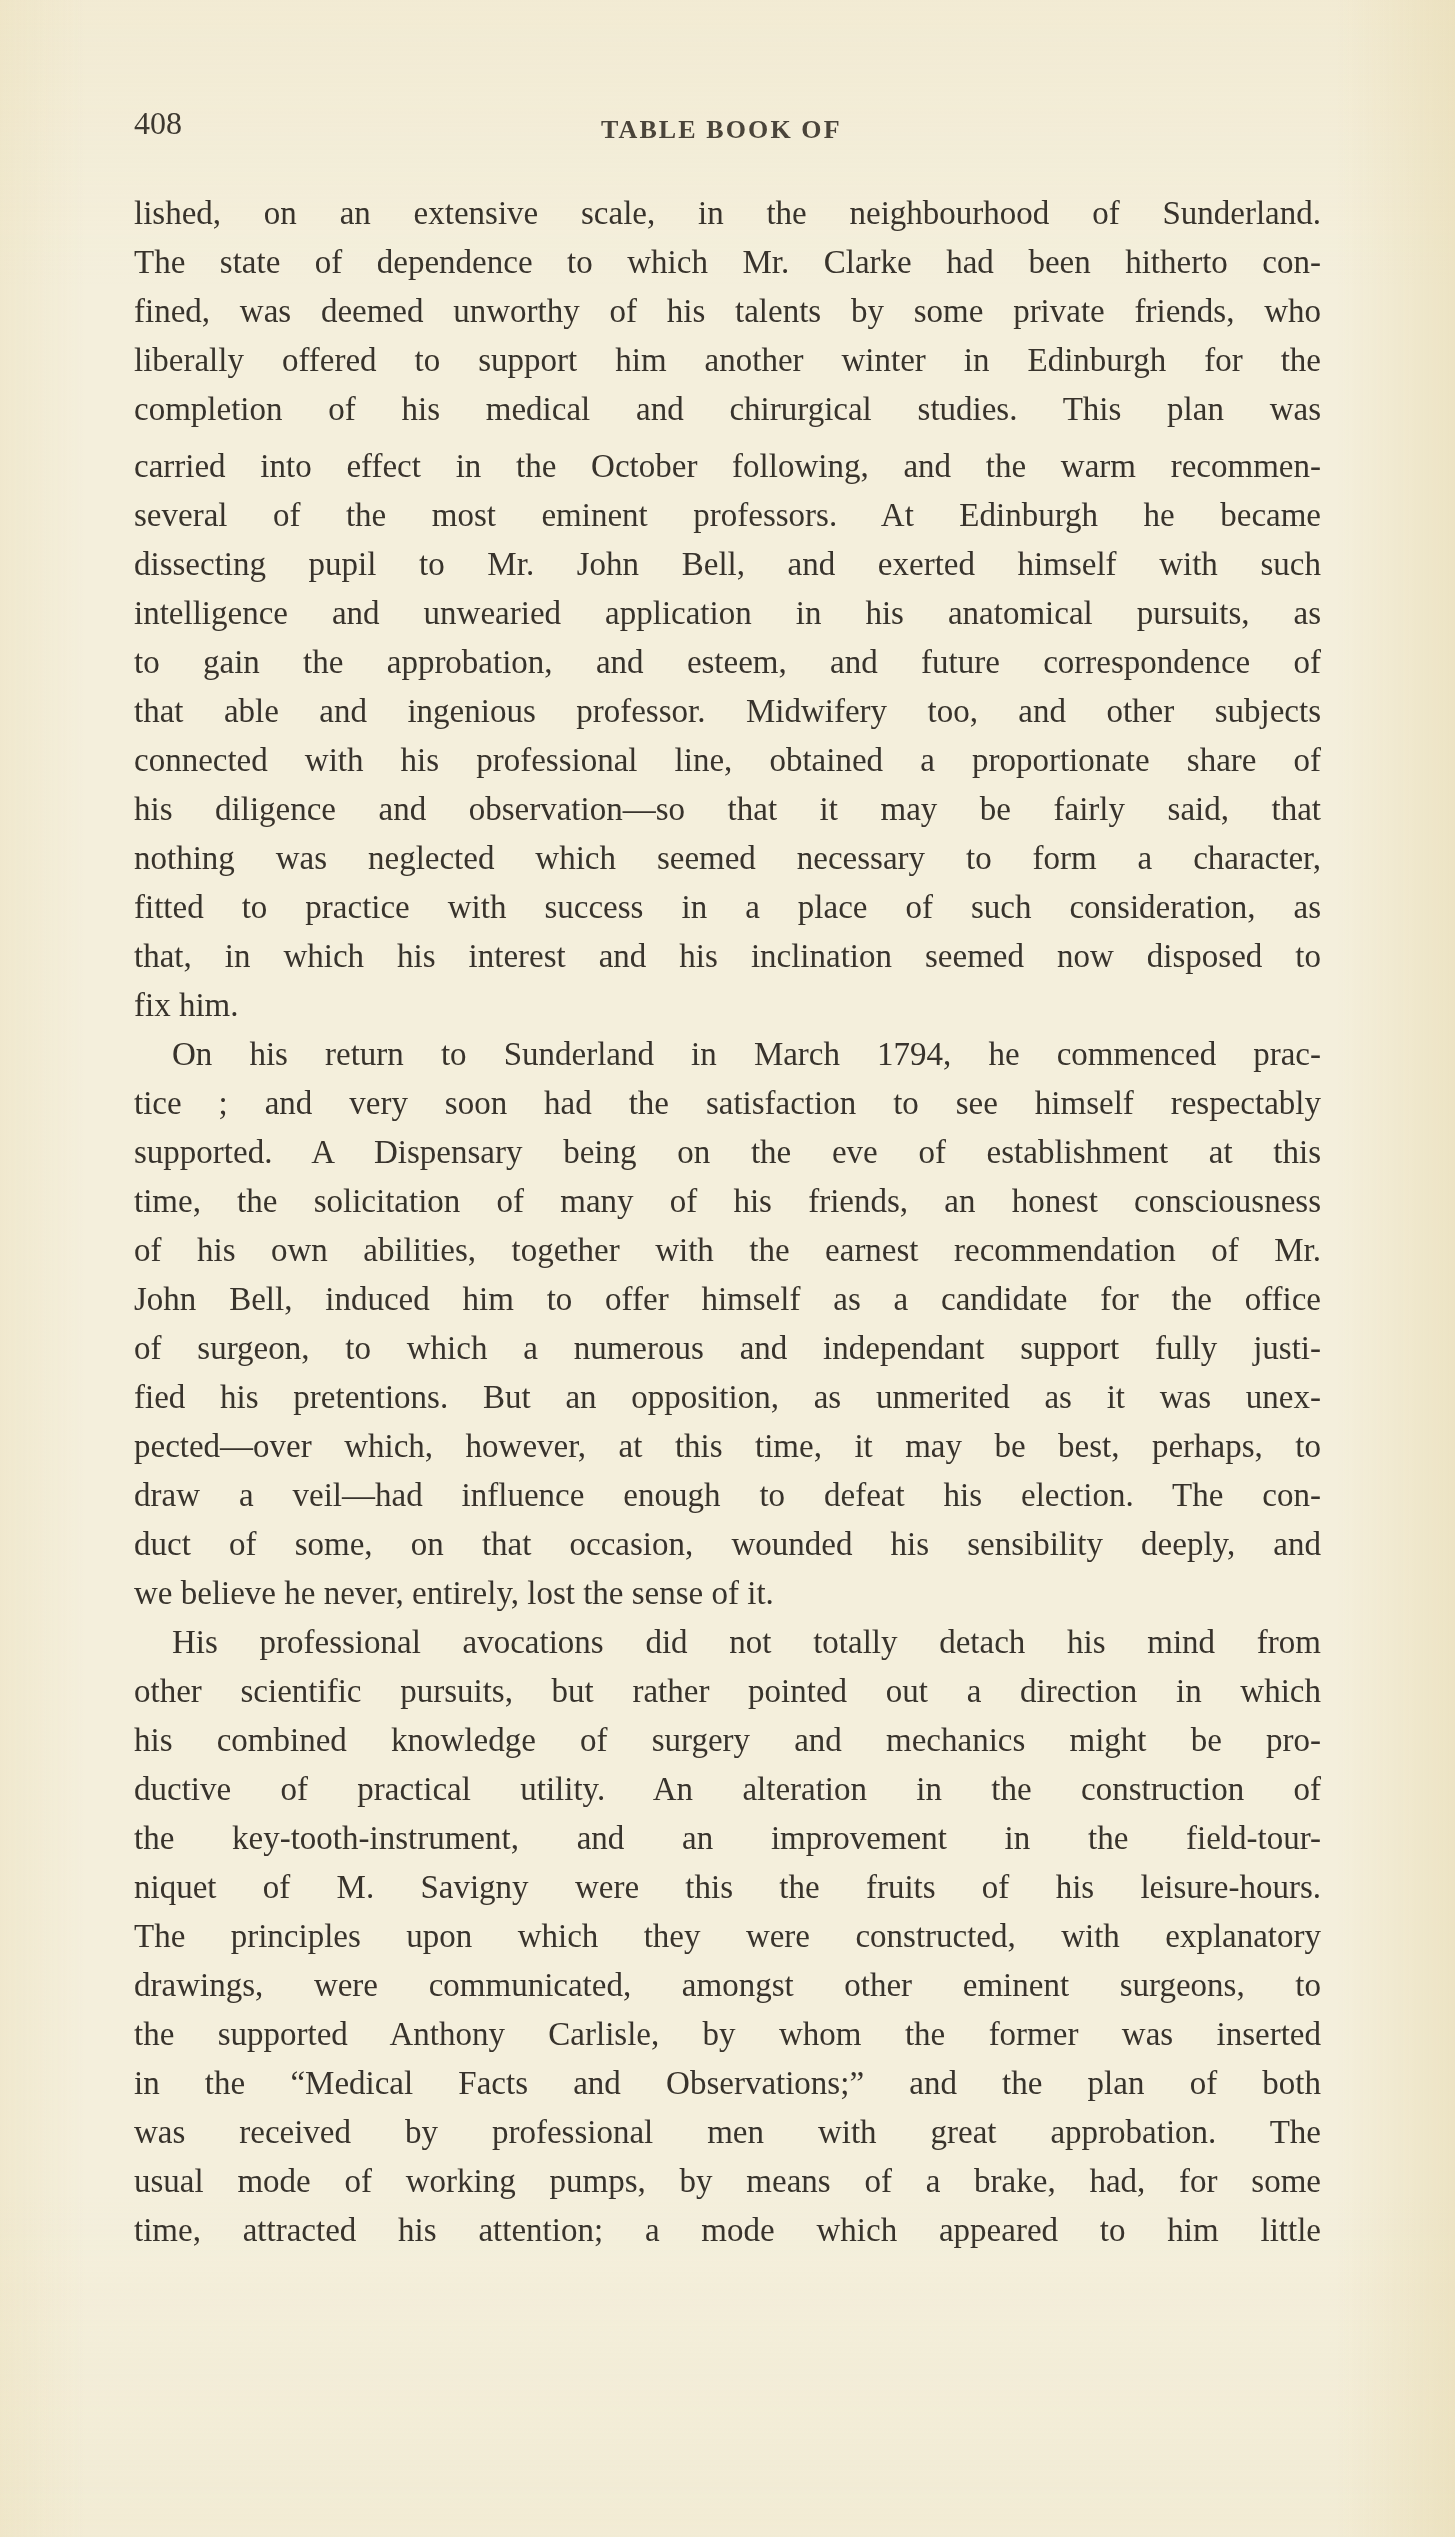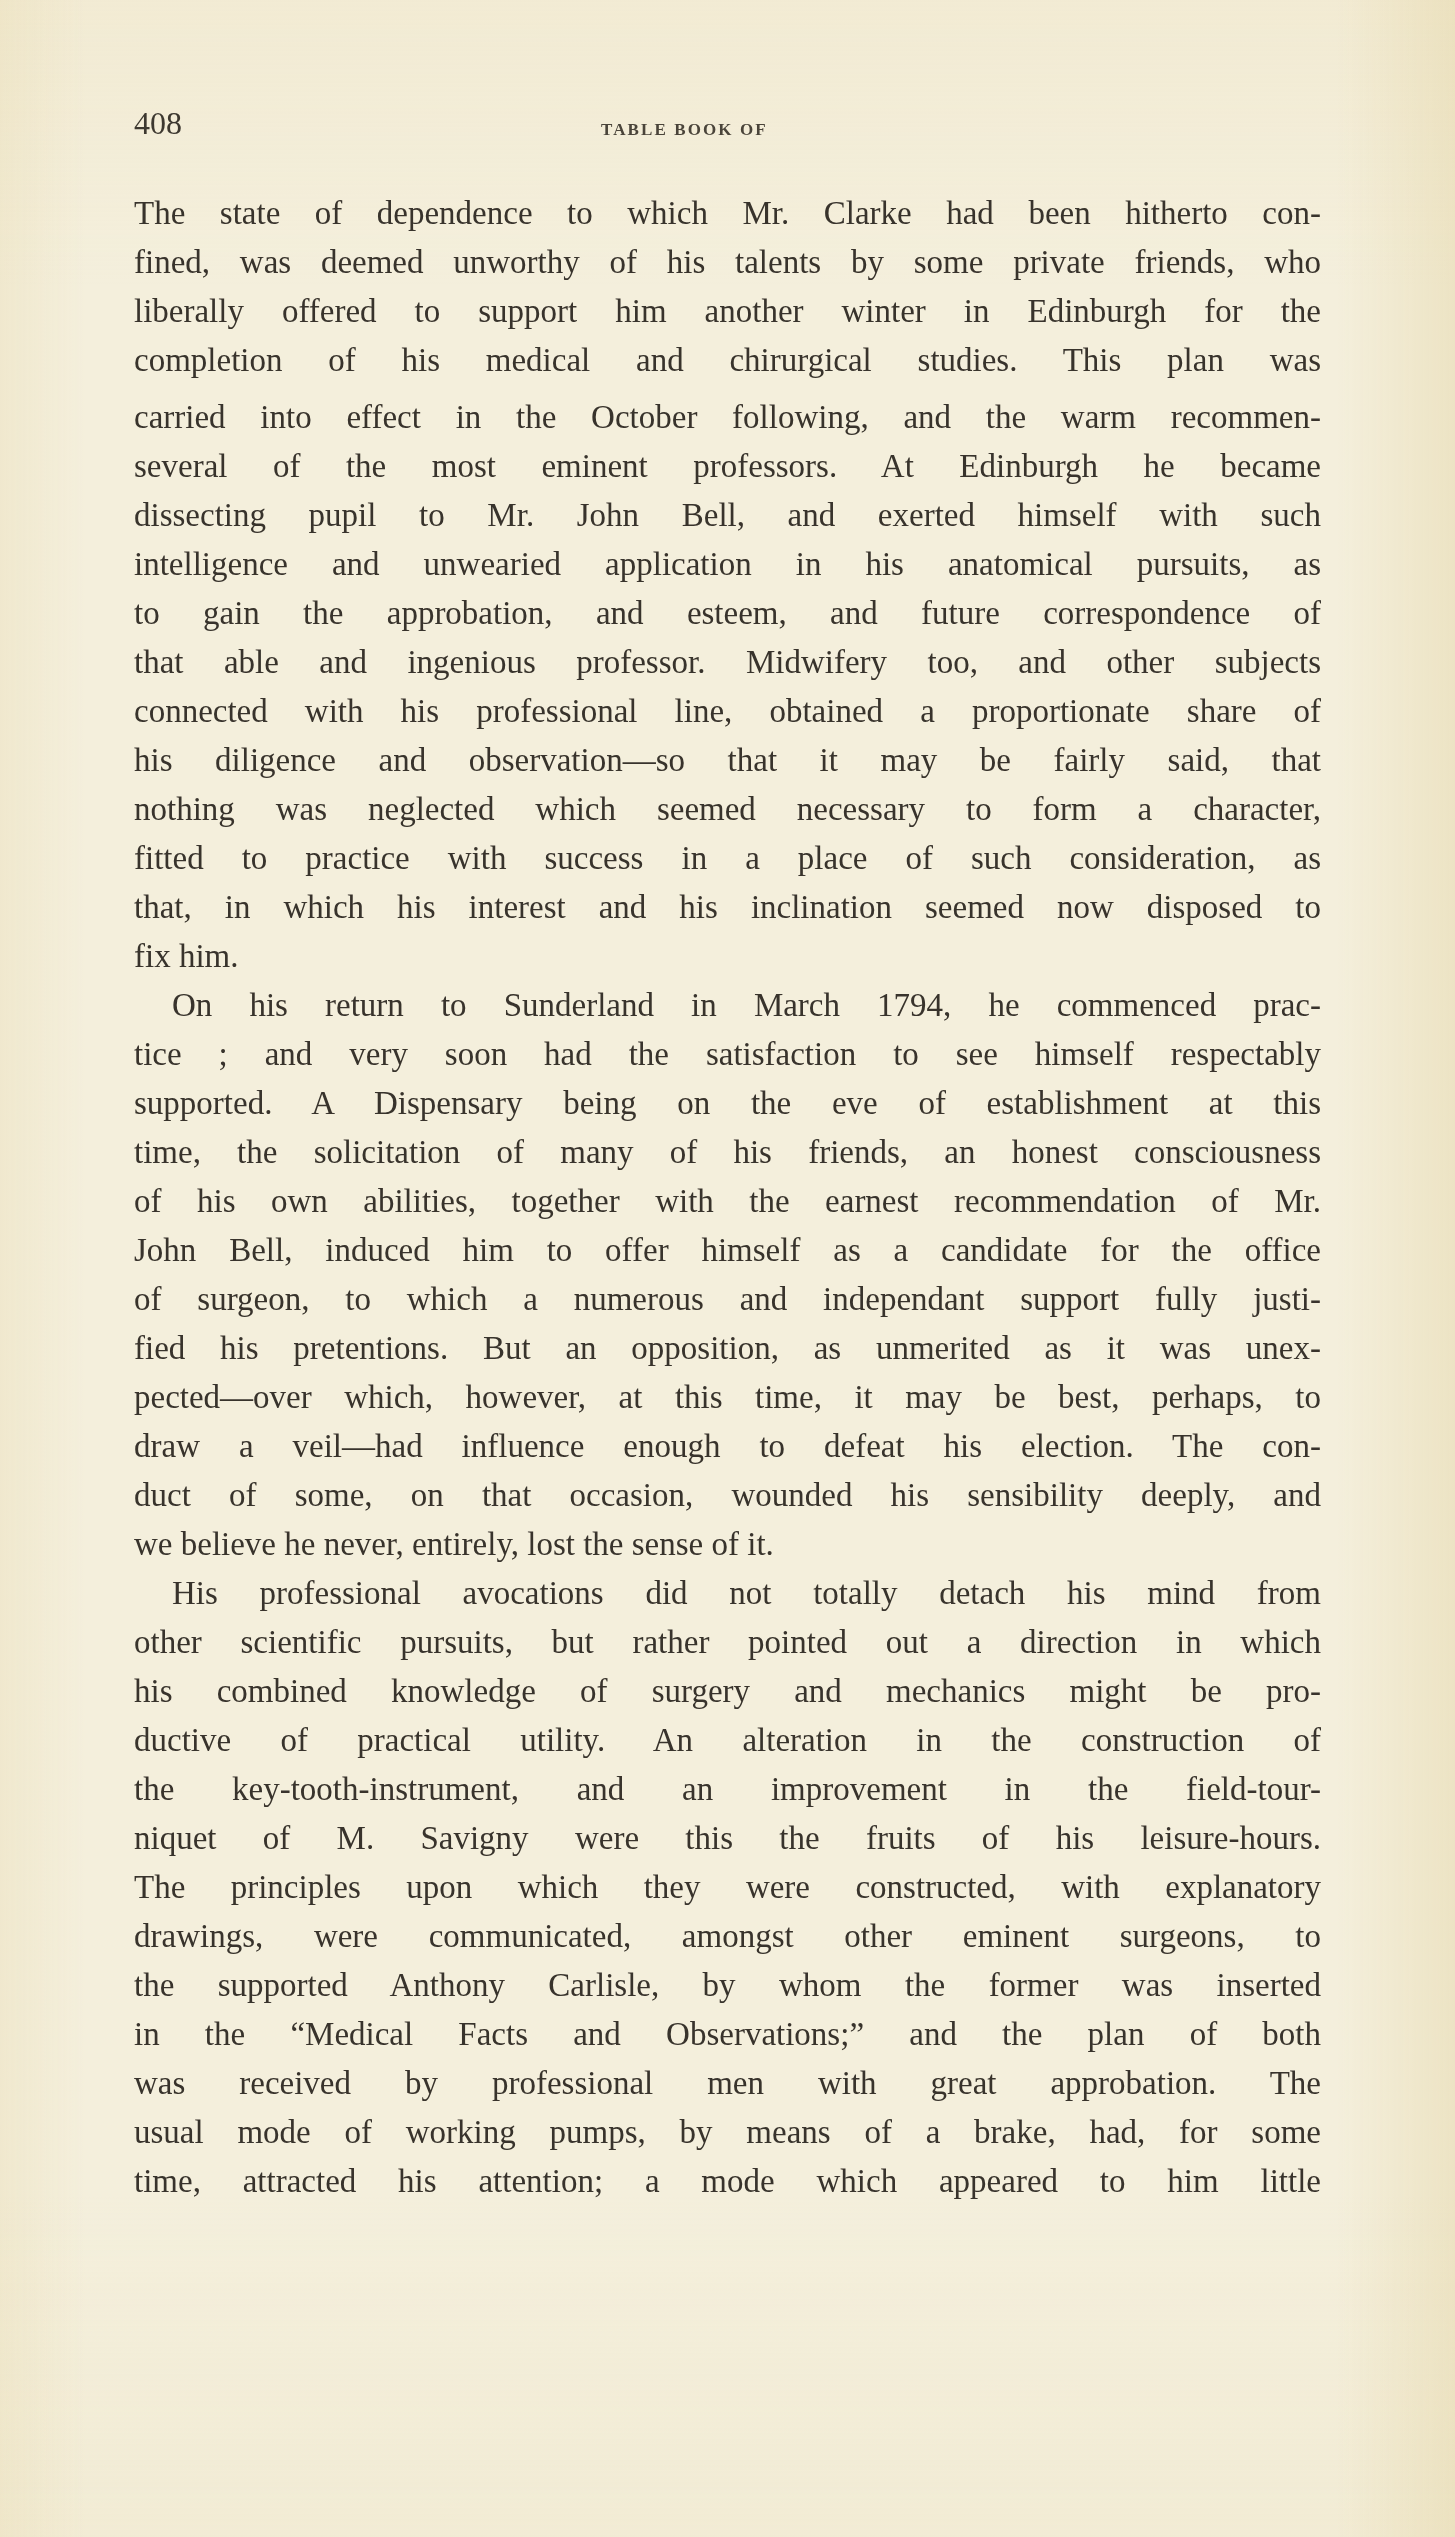--- a/index.html
+++ b/index.html
@@ -16,21 +16,21 @@
     color: #38332c;
   }
   .page { position: absolute; left: 0; top: 13px; width: 1220px; height: 2538px; border-radius: 12px; }
   .running-head { position: absolute; top: 91px; left: 134px; width: 1187px; height: 38px; }
   .page-number {
     position: absolute; left: 0; top: 0;
     font-size: 32px; line-height: 38px; color: #3d3830;
   }
   .head-title {
     position: absolute; left: 467px; top: 13.4px;
-    font-size: 17px; line-height: 25px; letter-spacing: 2.1px;
+    font-size: 26px; line-height: 25px; letter-spacing: 2.1px;
     font-variant: small-caps; font-weight: bold; color: #4a443a;
   }
   .body-text { position: absolute; left: 134px; top: 179px; width: 1187px; }
   .line {
     display: block;
     height: 49px;
     font-size: 33px;
     line-height: 42px;
     text-align: justify;
     text-align-last: justify;
@@ -45,20 +45,21 @@
 
 <div class="page">
   <div class="running-head">
     <span class="page-number">408</span>
     <span class="head-title">TABLE BOOK OF</span>
   </div>
 
   <div class="body-text">
 
     <div class="paragraph">
+      <span class="line" style="white-space: normal; overflow: hidden;">lished, on an extensive scale, in the neighbourhood of Sunderland.</span>
       <span class="line" style="white-space: normal; overflow: hidden;">The state of dependence to which Mr. Clarke had been hitherto con-</span>
       <span class="line" style="white-space: normal; overflow: hidden;">fined, was deemed unworthy of his talents by some private friends, who</span>
       <span class="line" style="white-space: normal; overflow: hidden;">liberally offered to support him another winter in Edinburgh for the</span>
       <span class="line" style="white-space: normal; overflow: hidden;">completion of his medical and chirurgical studies.  This plan was</span>
       <span class="line" style="white-space: normal; overflow: hidden; margin-top: 8px;">carried into effect in the October following, and the warm recommen-</span>
       <span class="line" style="white-space: normal; overflow: hidden;">several of the most eminent professors.  At Edinburgh he became</span>
       <span class="line" style="white-space: normal; overflow: hidden;">dissecting pupil to Mr. John Bell, and exerted himself with such</span>
       <span class="line" style="white-space: normal; overflow: hidden;">intelligence and unwearied application in his anatomical pursuits, as</span>
       <span class="line" style="white-space: normal; overflow: hidden;">to gain the approbation, and esteem, and future correspondence of</span>
       <span class="line" style="white-space: normal; overflow: hidden;">that able and ingenious professor.  Midwifery too, and other subjects</span>

